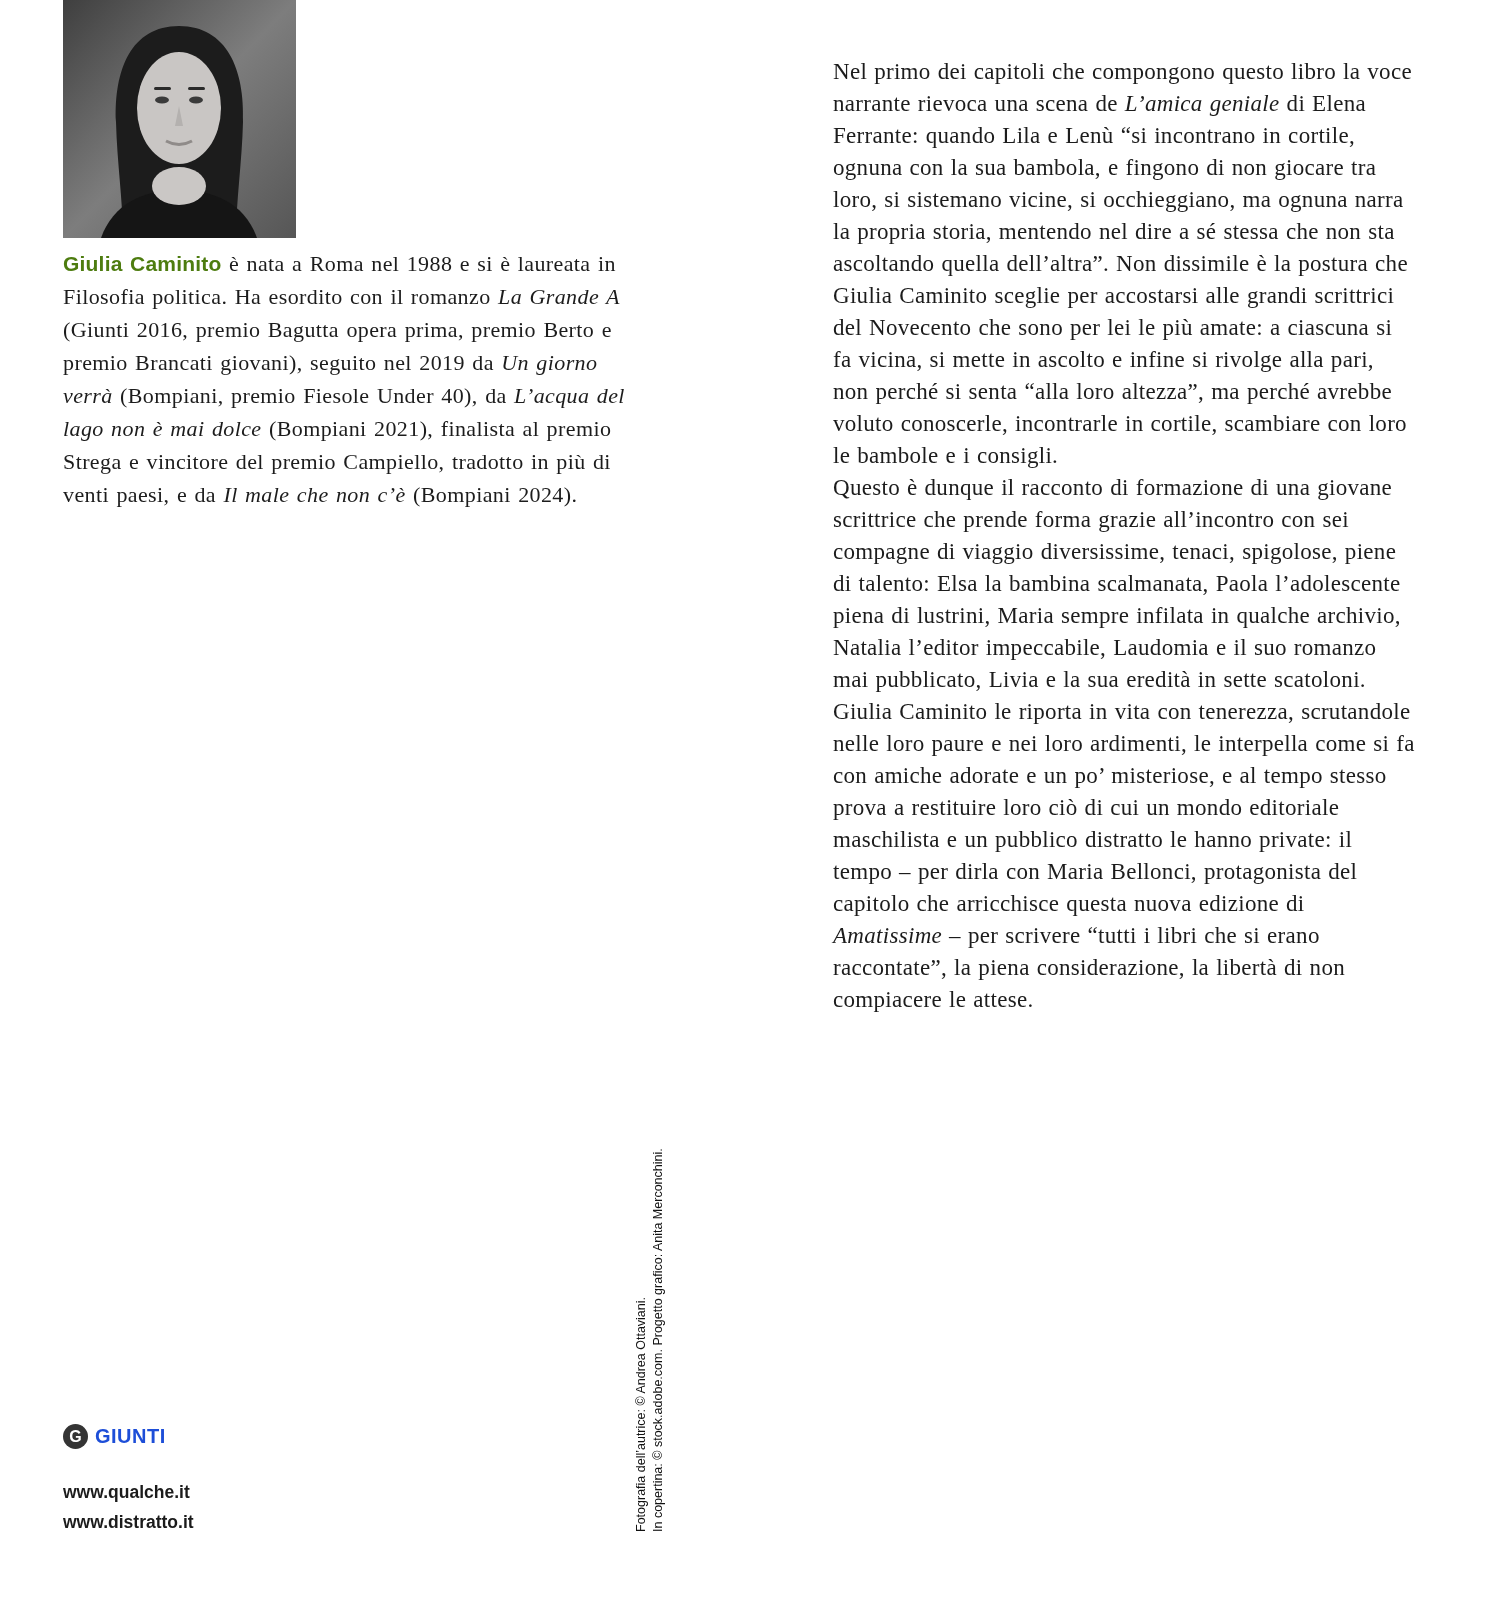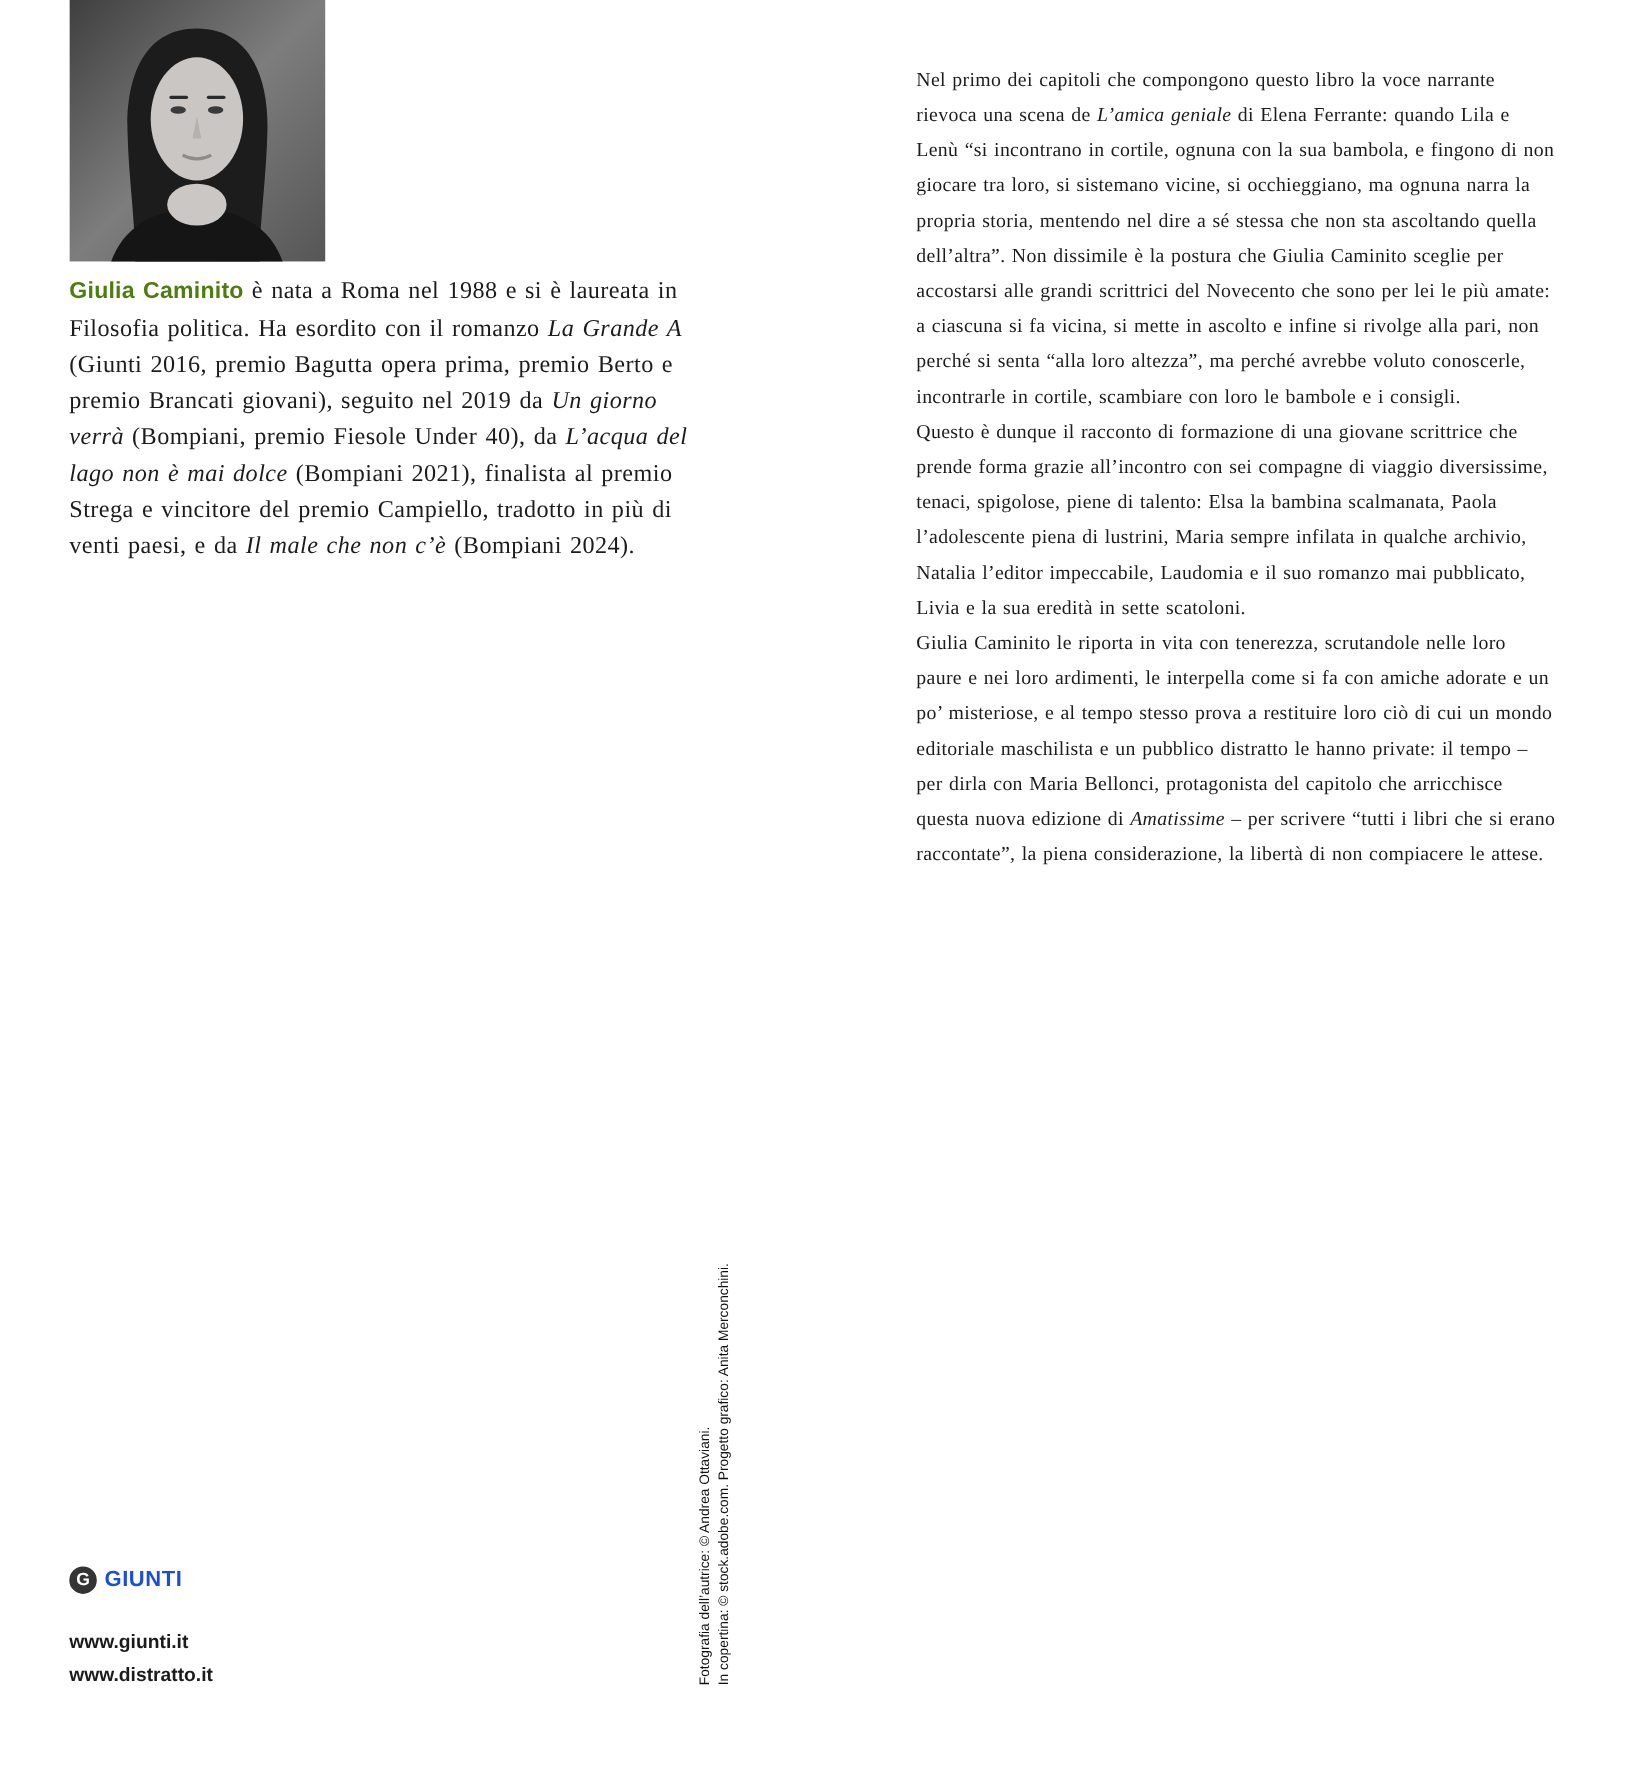--- a/index.html
+++ b/index.html
@@ -33,21 +33,21 @@
     font-weight:bold;
     font-size:21px;
     letter-spacing:0.2px;
   }
   span.em { font-style:italic; }
 
   
   .description {
     position:absolute; left:833px; top:56px;
     width:582px;
-    font-size:18px; line-height:32px;
+    font-size:23px; line-height:32px;
     letter-spacing:0.3px; word-spacing:1px;
   }
   .description p { margin:0; }
 
   
   .credits {
     position:absolute; left:633px; top:1532px;
     transform:rotate(-90deg);
     transform-origin:0 0;
     font-family:"Liberation Sans", sans-serif;
@@ -121,17 +121,17 @@
     <div>Fotografia dell’autrice: © Andrea Ottaviani.</div>
     <div>In copertina: © stock.adobe.com. Progetto grafico: Anita Merconchini.</div>
   </div>
 
   <div class="publisher">
     <span class="logo-mark">G</span>
     <span class="logo-text">GIUNTI</span>
   </div>
 
   <div class="sites">
-    <div>www.giunti.it</div>
+    <div>www.qualche.it</div>
     <div>www.distratto.it</div>
   </div>
 
 </div>
 
 </body></html>

